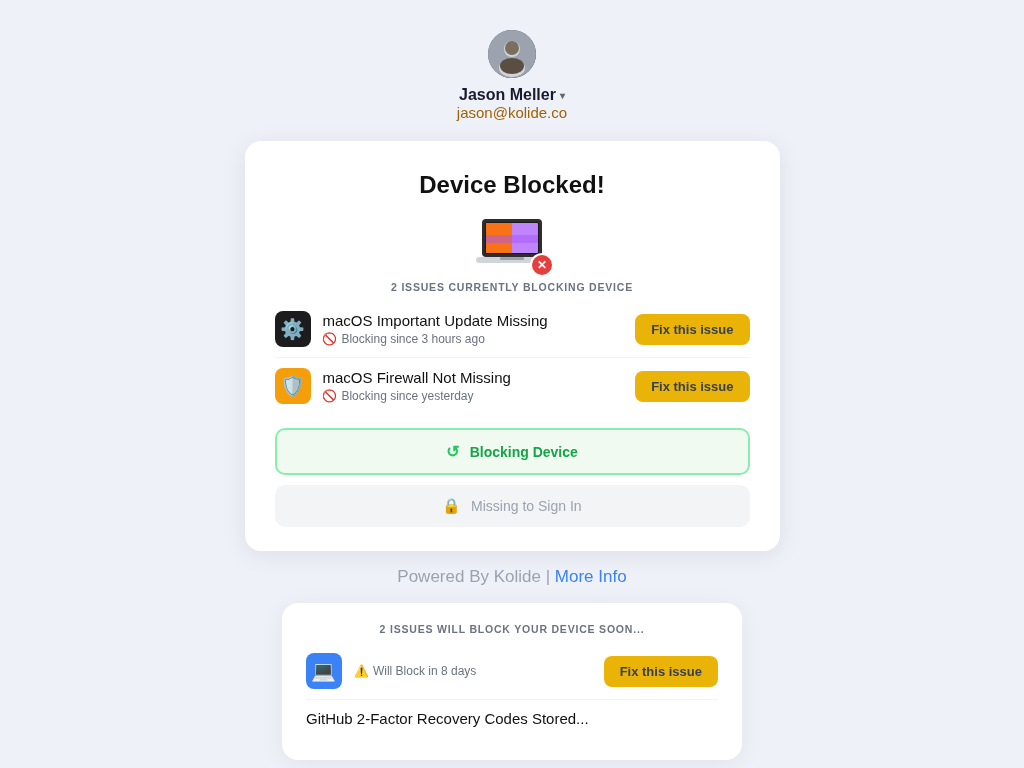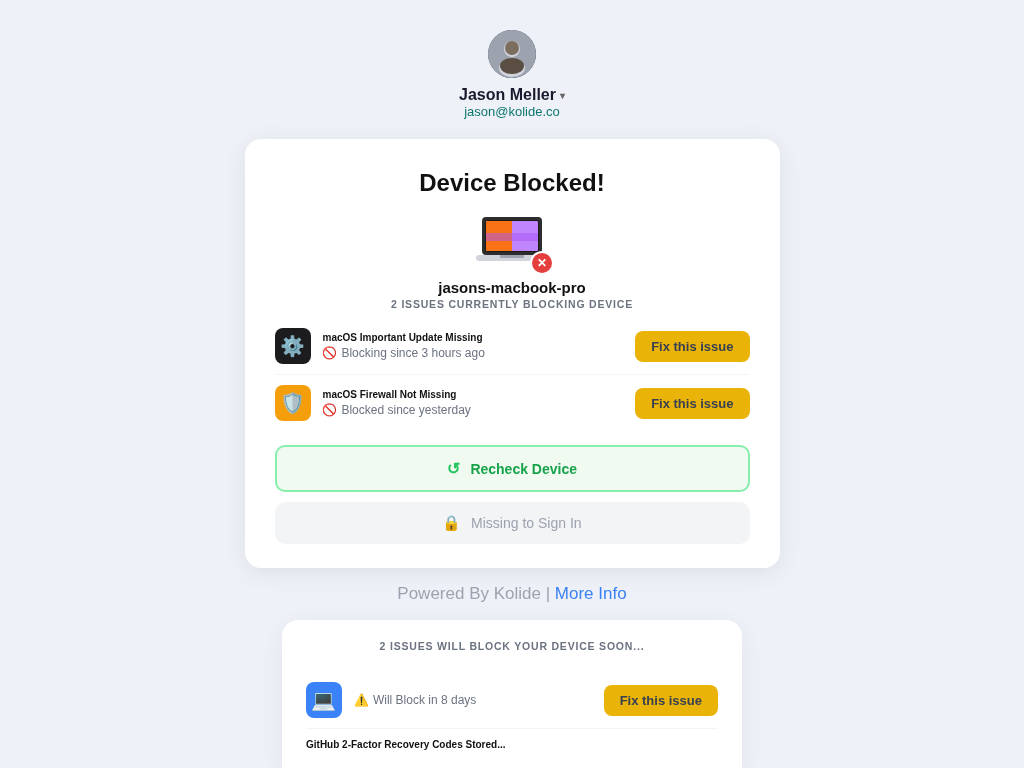--- a/index.html
+++ b/index.html
@@ -48,22 +48,22 @@
       align-items: center;
       gap: 4px;
     }
 
     .user-name .chevron {
       font-size: 10px;
       color: #666;
     }
 
     .user-email {
-      font-size: 13px;
-      color: #0f766e;
+      font-size: 15px;
+      color: #a16207;
     }
 
     
     .main-card {
       background: #fff;
       border-radius: 16px;
       width: 535px;
       padding: 30px 30px 24px;
       box-shadow: 0 4px 24px rgba(0,0,0,0.08);
       margin-bottom: 16px;
@@ -178,22 +178,22 @@
     .issue-icon-firewall {
       background: #f59e0b;
       font-size: 20px;
     }
 
     .issue-info {
       flex: 1;
     }
 
     .issue-title {
-      font-size: 10px;
-      font-weight: 700;
+      font-size: 15px;
+      font-weight: 400;
       color: #111;
       margin-bottom: 3px;
     }
 
     .issue-sub {
       font-size: 12px;
       color: #6b7280;
       display: flex;
       align-items: center;
       gap: 4px;
@@ -279,21 +279,21 @@
       box-shadow: 0 4px 24px rgba(0,0,0,0.06);
     }
 
     .warning-label {
       text-align: center;
       font-size: 10.5px;
       font-weight: 700;
       letter-spacing: 0.8px;
       color: #6b7280;
       text-transform: uppercase;
-      margin-bottom: 20px;
+      margin-bottom: 8px;
     }
 
     .warn-issue-row {
       display: flex;
       align-items: center;
       padding: 10px 0;
       border-bottom: 1px solid #f3f4f6;
       gap: 12px;
     }
 
@@ -363,21 +363,20 @@
 
         <rect x="0" y="42" width="72" height="6" rx="3" fill="#d1d5db"></rect>
         <rect x="24" y="42" width="24" height="3" rx="1" fill="#9ca3af"></rect>
       </svg>
       <div class="block-badge">
         <div class="block-x">✕</div>
       </div>
     </div>
   </div>
 
-  <div class="device-name">jasons-macbook-pro</div>
 
   <div class="issues-label">2 ISSUES CURRENTLY BLOCKING DEVICE</div>
 
   <div class="issue-row">
     <div class="issue-icon-wrap issue-icon-settings">
       ⚙️
     </div>
     <div class="issue-info">
       <div class="issue-title">macOS Important Update Missing</div>
       <div class="issue-sub">
@@ -389,29 +388,29 @@
   </div>
 
   <div class="issue-row">
     <div class="issue-icon-wrap issue-icon-firewall">
       🛡️
     </div>
     <div class="issue-info">
       <div class="issue-title">macOS Firewall Not Missing</div>
       <div class="issue-sub">
         <span>🚫</span>
-        <span>Blocked since yesterday</span>
+        <span>Blocking since yesterday</span>
       </div>
     </div>
     <button class="fix-btn">Fix this issue</button>
   </div>
 
   <button class="recheck-btn">
     <span class="recheck-icon">↺</span>
-    <span>Recheck Device</span>
+    <span>Blocking Device</span>
   </button>
 
   <button class="continue-btn">
     <span class="lock-icon">🔒</span>
     <span>Missing to Sign In</span>
   </button>
 </div>
 
 <div class="footer-text">
   <span>Powered By Kolide |</span>

